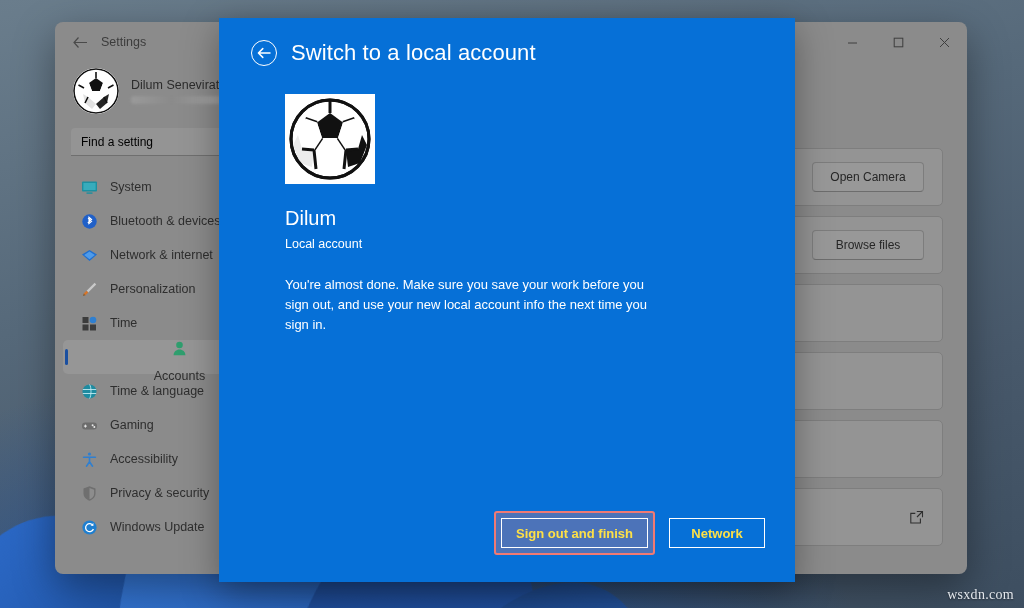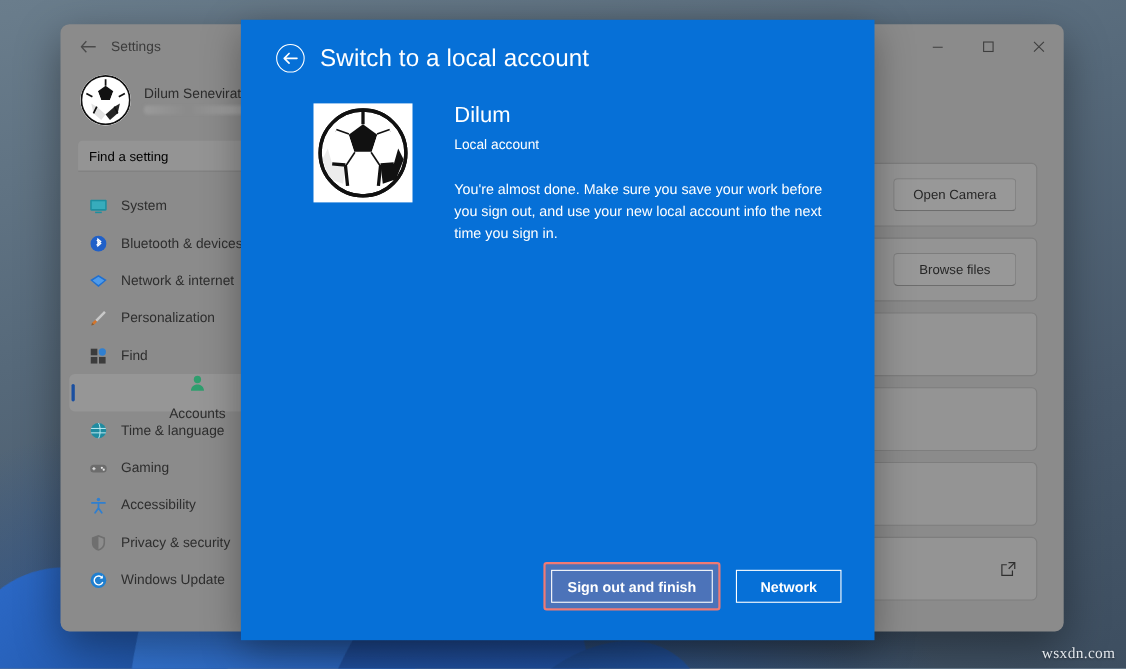--- a/index.html
+++ b/index.html
@@ -216,22 +216,23 @@
     display: flex; align-items: center; justify-content: center;
     flex: none;
   }
   .dlg-title {
     font-size: 22px;
     font-weight: 400;
     letter-spacing: .1px;
   }
   .dlg-body {
     display: flex;
-    gap: 38px;
+    gap: 23px;
     margin: 28px 0 0 36px;
+    flex-direction: column;
   }
   .avatar-lg {
     width: 90px; height: 90px;
     background: #ffffff;
     flex: none;
     display: flex; align-items: center; justify-content: center;
   }
   .acct-name { font-size: 20px; font-weight: 400; line-height: 1.1; }
   .acct-type { font-size: 12.5px; margin-top: 8px; }
   .acct-note {
@@ -250,21 +251,21 @@
     border: 2px solid #f07a74;
     background: rgba(240,122,116,.30);
     border-radius: 3px;
     padding: 5px;
     display: inline-flex;
   }
   .dlg-btn {
     min-width: 138px; height: 30px;
     border: 1.6px solid #ffffff;
     background: transparent;
-    color: #ffffff;
+    color: #fde047;
     font-size: 13px;
     font-weight: bold;
     display: flex; align-items: center; justify-content: center;
     padding: 4px 14px;
     font-family: "Liberation Sans", sans-serif;
   }
   .dlg-btn.cancel { min-width: 96px; }
   svg { display: block; }
 </style>
 </head>
@@ -381,21 +382,21 @@
 
           <div class="nav-item">
             <span class="nav-ico">
               <svg width="17" height="17" viewBox="0 0 17 17">
                   <rect x="1.5" y="2" width="6" height="6" fill="#3c3c3c"></rect>
                   <rect x="1.5" y="9.5" width="6" height="6" fill="#3c3c3c"></rect>
                   <rect x="9" y="9.5" width="6" height="6" fill="#3c3c3c"></rect>
                   <circle cx="12" cy="5" r="3.3" fill="#2f7fd0"></circle>
                 </svg>
             </span>
-            <span>Find</span>
+            <span>Time</span>
           </div>
 
           <div class="nav-item active">
             <span class="nav-ico">
               <svg width="17" height="17" viewBox="0 0 17 17">
                   <circle cx="8.5" cy="5" r="3.3" fill="#2f9e6e"></circle>
                   <path d="M2.6 15.2c0-3.3 2.6-5.6 5.9-5.6s5.9 2.3 5.9 5.6z" fill="#2f9e6e"></path>
                 </svg>
             </span>
             <span>Accounts</span>

